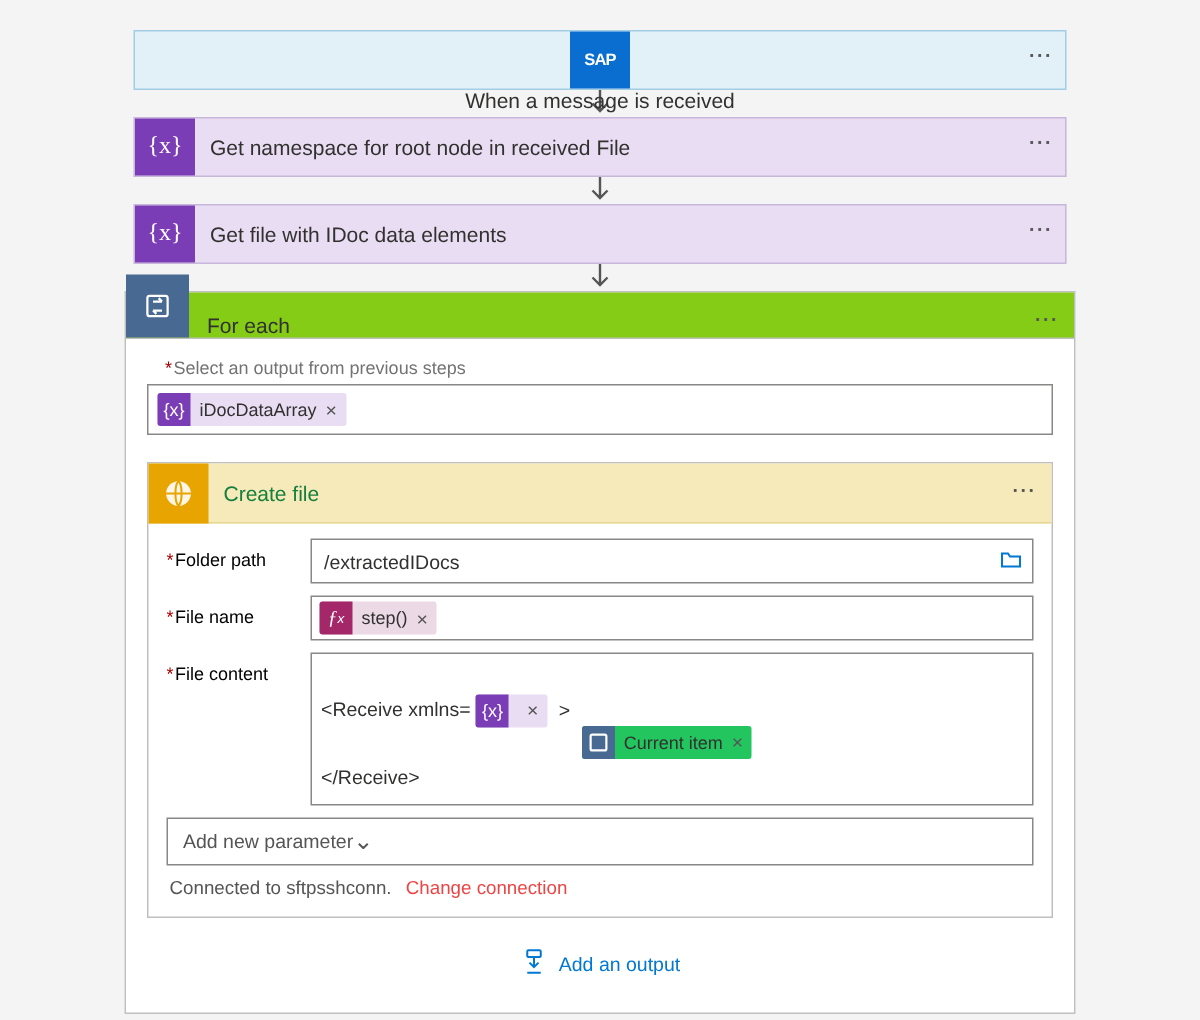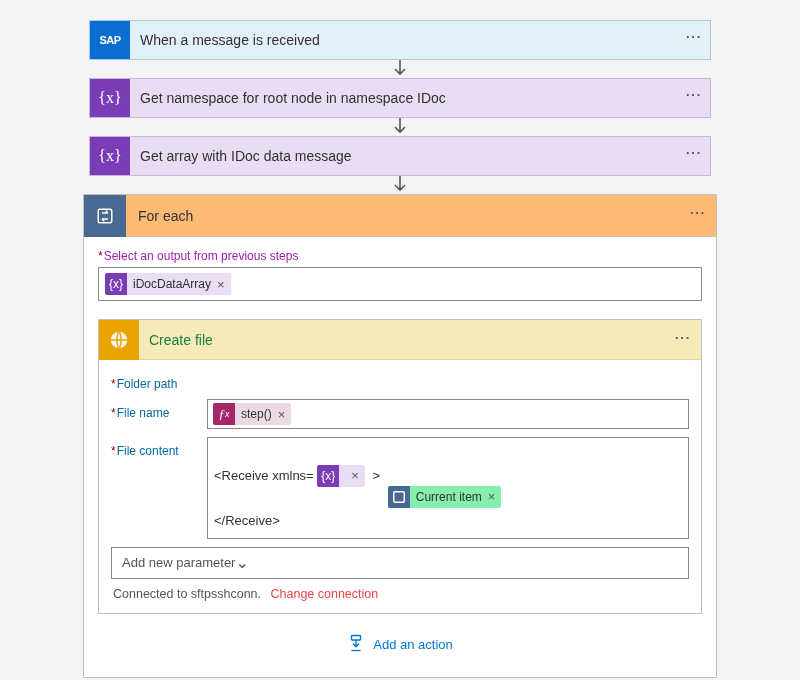--- a/index.html
+++ b/index.html
@@ -2,52 +2,52 @@
 <html><head>
 <meta charset="utf-8">
 <style>
   * { box-sizing: border-box; margin: 0; padding: 0; font-family: 'Segoe UI', Arial, sans-serif; }
   body { background: #f4f4f4; width: 800px; height: 680px; padding: 20px 16px; overflow:hidden; font-size:13px; color:#323130;}
   .canvas { display:flex; flex-direction:column; align-items:center; }
   .card { width: 622px; border:1px solid #d0d0d0; display:flex; align-items:center; height:40px; position:relative; }
   .card .icon-box { width:40px; height:38px; display:flex; align-items:center; justify-content:center; color:#fff; flex-shrink:0;}
   .card .title { padding:0 10px; flex:1; font-size:14px; }
   .card .menu { position:absolute; right:8px; top:8px; color:#555; letter-spacing:1px; font-weight:bold; cursor:pointer;}
-  .sap-bg { background:#e2f1f8; border-color:#a3cde4;}
+  .sap-bg { background:#e2f1f8; border-color:#a3cde4;flex-direction:column;}
   .sap-icon { background:#0a6ed1; font-size:11px; font-weight:bold; letter-spacing:-0.5px;}
   .var-bg { background:#e8ddf2; border-color:#c9b7db;}
   .var-icon { background:#7b3db6; font-family: 'Segoe UI'; font-size:16px; font-weight:500;}
   .arrow { color:#666; font-size:20px; line-height:14px; height:18px; display:flex; align-items:center; justify-content:center;}
   .arrow svg { width:14px; height:18px; }
 
   .foreach-card { width:634px; border:1px solid #bfbfbf; background:#fff; }
-  .foreach-header { display:flex; align-items:center; height:42px; background:#fdba74; border-bottom:1px solid #bfbfbf; position:relative;}
+  .foreach-header { display:flex; align-items:flex-end; height:31px; background:#84cc16; border-bottom:1px solid #bfbfbf; position:relative;}
   .foreach-header .icon-box { background:#486991; width:42px; height:42px;display:flex;align-items:center;justify-content:center;color:#fff;}
   .foreach-header .title { padding:0 12px; font-size:14px; color:#323130; flex:1;}
   .foreach-header .menu { position:absolute; right:10px; top:10px; color:#555; letter-spacing:1px; font-weight:bold;}
   .foreach-body { padding:10px 14px 16px;}
-  .label-row { font-size:12px; color:#a21caf; margin:2px 0 4px;}
+  .label-row { font-size:12px; color:#737373; margin:2px 12px 4px;}
   .req::before { content:"*"; color:#a80000; margin-right:1px;}
   .tokbox { border:1px solid #8a8886; background:#fff; padding:5px 6px; min-height:32px; display:flex; align-items:center; flex-wrap:wrap; gap:4px;}
   .token { display:inline-flex; align-items:center; background:#e8ddf2; border-radius:2px; font-size:12px; height:22px; padding-right:6px;}
   .token .tk-icon { background:#7b3db6; color:#fff; width:22px; height:22px; display:flex; align-items:center; justify-content:center; font-size:12px; border-radius:2px 0 0 2px; margin-right:6px;}
   .token .tk-close { margin-left:6px; color:#555; cursor:pointer; font-size:13px;}
   .token.fx { background:#ecd9e6;}
   .token.fx .tk-icon { background:#a4276a; font-style:italic; font-family: 'Times New Roman', serif; font-size:13px;}
-  .token.loop { background:#86efac;margin-top:43px;}
+  .token.loop { background:#22c55e;margin-top:43px;}
   .token.loop .tk-icon { background:#486991;}
   
   .inner-action { border:1px solid #bfbfbf; margin-top:18px;}
   .inner-header { display:flex; align-items:center; height:40px; background:#f6e9ba; border-bottom:1px solid #e6d68f; position:relative;}
   .inner-header .icon-box { background:#e8a400; width:40px; height:40px;display:flex;align-items:center;justify-content:center;}
   .inner-header .title { padding:0 10px; font-size:14px; color:#15803d;}
   .inner-header .menu { position:absolute; right:10px; top:10px; color:#555; letter-spacing:1px; font-weight:bold;}
   .inner-body { padding:10px 12px 12px;}
   .field-row { display:flex; align-items:flex-start; margin-bottom:8px;}
-  .field-label { width:96px; flex-shrink:0; font-size:12px; color:#0369a1; padding-top:7px;}
+  .field-label { width:96px; flex-shrink:0; font-size:12px; color:#000000; padding-top:7px;}
   .field-input { flex:1; }
   .textinput { border:1px solid #8a8886; height:30px; display:flex; align-items:center; padding:0 8px; font-size:13px; position:relative; background:#fff;}
   .textinput .folder-icon { position:absolute; right:6px; top:6px; color:#0078d4; cursor:pointer;}
   .multiline { border:1px solid #8a8886; padding:5px 6px; background:#fff; font-size:13px; line-height:24px;}
   .multiline .codetxt { vertical-align:middle;}
   .select-row { border:1px solid #8a8886; height:32px; display:flex; align-items:center; padding:0 10px; font-size:13px; color:#555; cursor:pointer; margin-top:4px;}
   .conn-row { font-size:12.5px; color:#555; padding:8px 2px 0; }
   .conn-row a { color:#ef4444; text-decoration:none; margin-left:6px; }
   .add-action { text-align:center; padding:20px 0 6px;}
   .add-action-btn { display:inline-flex; align-items:center; color:#0078d4; font-size:13px; cursor:pointer; gap:8px;}
@@ -68,32 +68,32 @@
     <div class="menu">···</div>
   </div>
   <div class="arrow">
       <svg viewBox="0 0 14 18">
         <path d="M7 0 L7 13 M2 9 L7 14 L12 9" stroke="#555" stroke-width="1.6" fill="none"></path>
       </svg>
     </div>
 
   <div class="card var-bg">
     <div class="icon-box var-icon">{x}</div>
-    <div class="title">Get namespace for root node in namespace IDoc</div>
+    <div class="title">Get namespace for root node in received File</div>
     <div class="menu">···</div>
   </div>
   <div class="arrow">
       <svg viewBox="0 0 14 18">
         <path d="M7 0 L7 13 M2 9 L7 14 L12 9" stroke="#555" stroke-width="1.6" fill="none"></path>
       </svg>
     </div>
 
   <div class="card var-bg">
     <div class="icon-box var-icon">{x}</div>
-    <div class="title">Get array with IDoc data message</div>
+    <div class="title">Get file with IDoc data elements</div>
     <div class="menu">···</div>
   </div>
   <div class="arrow">
       <svg viewBox="0 0 14 18">
         <path d="M7 0 L7 13 M2 9 L7 14 L12 9" stroke="#555" stroke-width="1.6" fill="none"></path>
       </svg>
     </div>
 
   <div class="foreach-card">
     <div class="foreach-header">
@@ -124,20 +124,30 @@
                 <path d="M3 12h18M12 3c3 3 3 15 0 18M12 3c-3 3-3 15 0 18" stroke="#e8a400" stroke-width="1.5" fill="none"></path>
               </svg>
           </div>
           <div class="title">Create file</div>
           <div class="menu">···</div>
         </div>
         <div class="inner-body">
 
           <div class="field-row">
             <div class="field-label req">Folder path</div>
+            <div class="field-input">
+              <div class="textinput">
+                <span>/extractedIDocs</span>
+                <span class="folder-icon">
+                  <svg width="16" height="14" viewBox="0 0 24 20" fill="none" stroke="#0078d4" stroke-width="2">
+                      <path d="M3 4h6l2 3h10v10H3z"></path>
+                    </svg>
+                </span>
+              </div>
+            </div>
           </div>
 
           <div class="field-row">
             <div class="field-label req">File name</div>
             <div class="field-input">
               <div class="tokbox" style="min-height:30px;padding:3px 5px;">
                 <span class="token fx">
                   <span class="tk-icon">ƒ<sub style="font-size:9px;">x</sub></span>
                   <span>step()</span>
                   <span class="tk-close">×</span>
@@ -185,21 +195,21 @@
 
       <div class="add-action">
         <span class="add-action-btn">
           <span class="insert-icon">
             <svg viewBox="0 0 24 24" fill="none" stroke="#0078d4" stroke-width="1.8">
                 <rect x="6" y="2" width="12" height="6" rx="1"></rect>
                 <path d="M12 8v8M8 13l4 4 4-4"></path>
                 <path d="M6 22h12"></path>
               </svg>
           </span>
-          <span>Add an action</span>
+          <span>Add an output</span>
         </span>
       </div>
     </div>
   </div>
 
   <div class="new-step">
     <button class="new-step-btn">
       <span>＋</span>
       <span>New step</span>
     </button>

